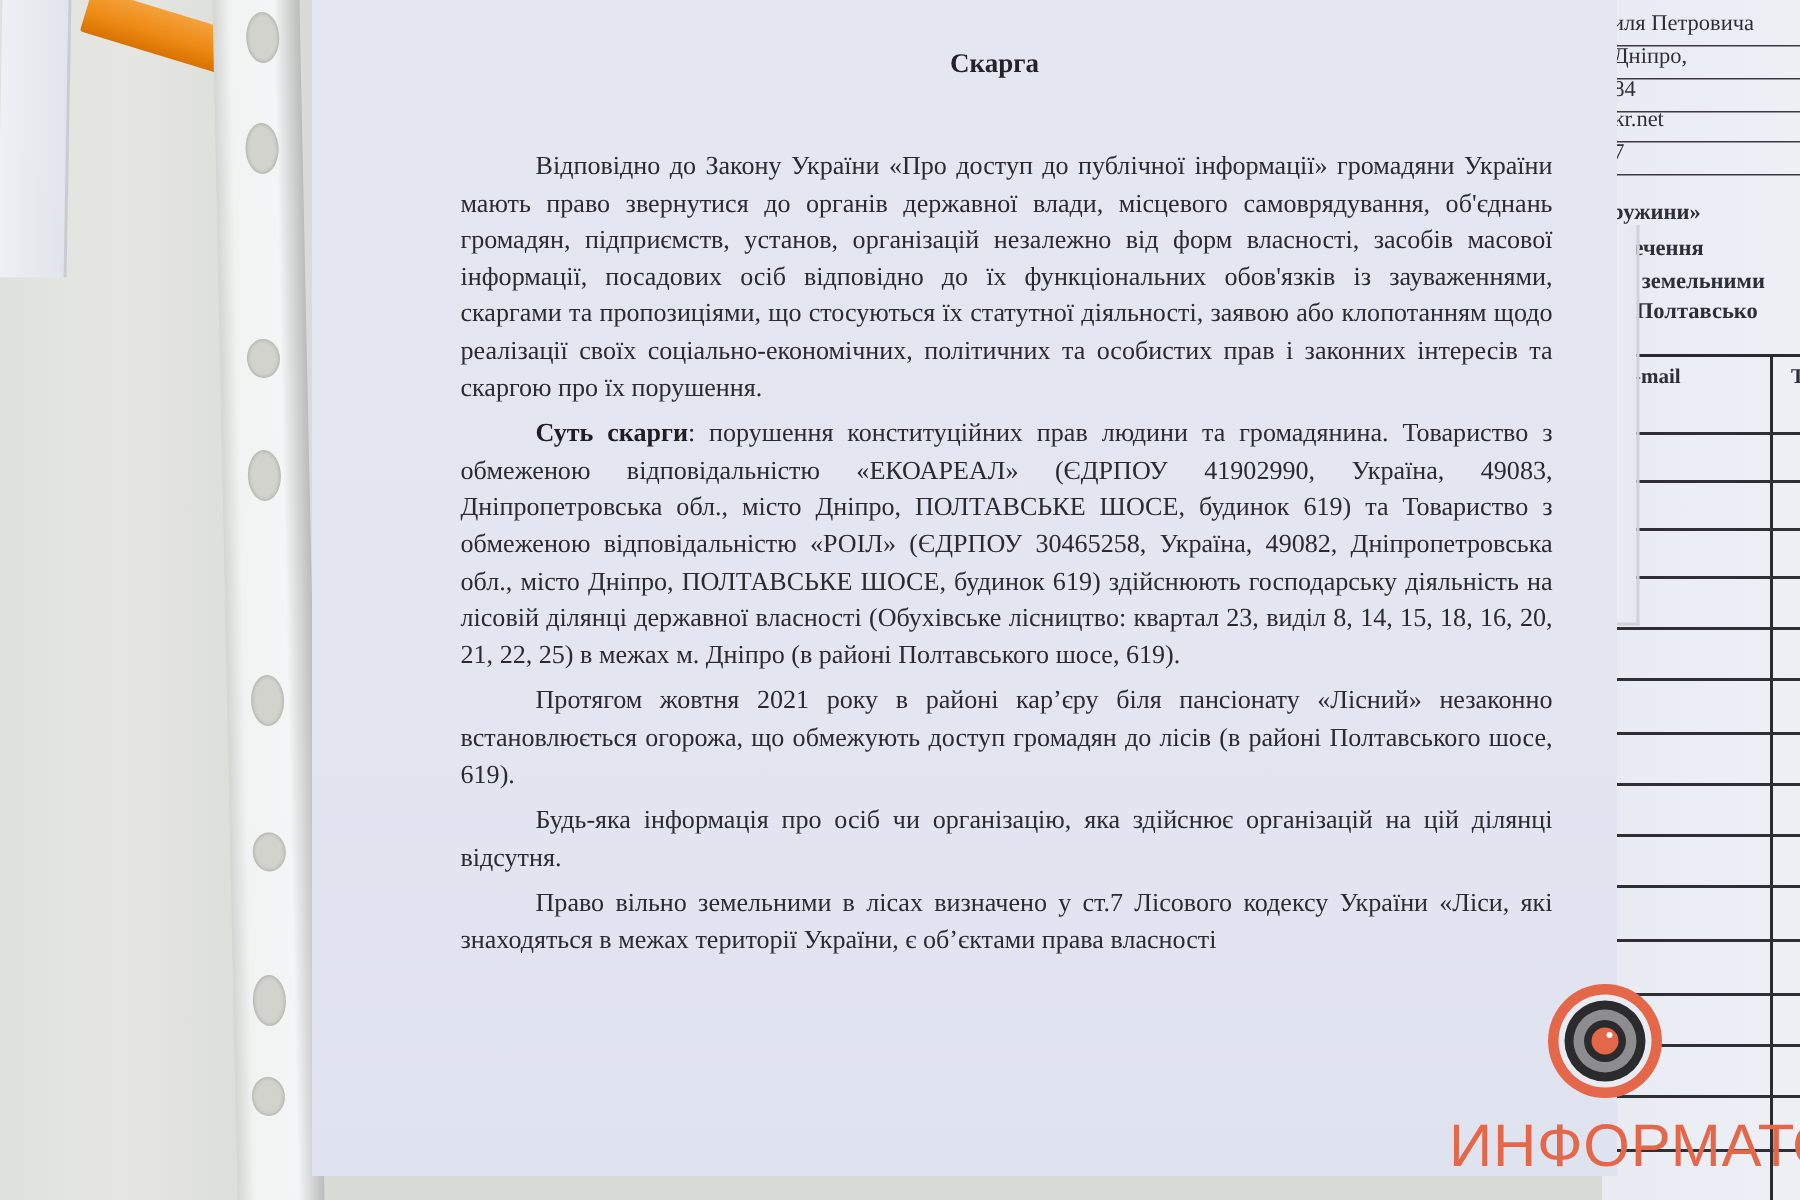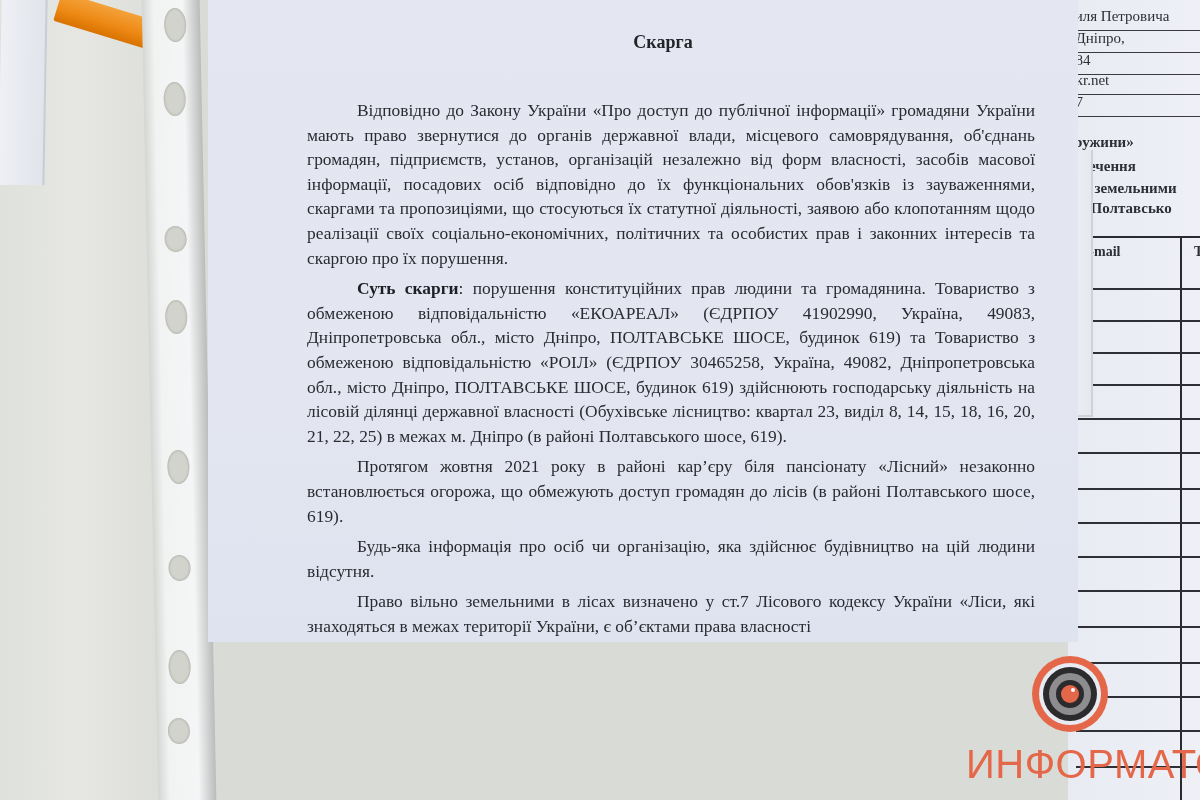--- a/index.html
+++ b/index.html
@@ -29,21 +29,21 @@
     position: absolute; left: 150px; top: 0; width: 58px; height: 800px;
     background: linear-gradient(90deg, #d3d6d2 0%, #f1f3f2 20%, #f4f5f6 70%, #c8cbc9 92%, #b9bcbb 100%);
     transform: skewX(1.2deg);
   }
   .punch-hole {
     position: absolute; width: 22px; height: 34px; border-radius: 50%;
     background: #d2d3cc; box-shadow: inset 0 0 3px rgba(0,0,0,0.25);
   }
   
   .page {
-    position: absolute; left: 208px; top: 0; width: 870px; height: 642px;
+    position: absolute; left: 208px; top: 0; width: 870px; height: 784px;
     background: linear-gradient(180deg, #e4e7f2 0%, #e3e6f1 60%, #dfe3ef 100%);
     color: #2c2d33;
   }
   .ghost {
     position: absolute; left: 0; top: 0; width: 100%; height: 100%;
     color: rgba(60,65,85,0.12); font-size: 17px; line-height: 26px;
     pointer-events: none; overflow: hidden;
   }
   .title {
     position: absolute; left: 0; width: 100%; text-align: center;
@@ -157,21 +157,21 @@
 
 <div class="page">
   <div class="ghost"></div>
 
   <div class="title t1">Скарга</div>
 
   <div class="body-text">
     <p>Відповідно до Закону України «Про доступ до публічної інформації» громадяни України мають право звернутися до органів державної влади, місцевого самоврядування, об'єднань громадян, підприємств, установ, організацій незалежно від форм власності, засобів масової інформації, посадових осіб відповідно до їх функціональних обов'язків із зауваженнями, скаргами та пропозиціями, що стосуються їх статутної діяльності, заявою або клопотанням щодо реалізації своїх соціально-економічних, політичних та особистих прав і законних інтересів та скаргою про їх порушення.</p>
     <p><b>Суть скарги</b><span>: </span><span>порушення конституційних прав людини та громадянина. Товариство з обмеженою відповідальністю «ЕКОАРЕАЛ» (ЄДРПОУ 41902990, Україна, 49083, Дніпропетровська обл., місто Дніпро, ПОЛТАВСЬКЕ ШОСЕ, будинок 619) та Товариство з обмеженою відповідальністю «РОІЛ» (ЄДРПОУ 30465258, Україна, 49082, Дніпропетровська обл., місто Дніпро, ПОЛТАВСЬКЕ ШОСЕ, будинок 619) здійснюють господарську діяльність на лісовій ділянці державної власності (Обухівське лісництво: квартал 23, виділ 8, 14, 15, 18, 16, 20, 21, 22, 25) в межах м. Дніпро (в районі Полтавського шосе, 619).</span></p>
     <p>Протягом жовтня 2021 року в районі кар’єру біля пансіонату «Лісний» незаконно встановлюється огорожа,  що обмежують доступ громадян до лісів (в районі Полтавського шосе, 619).</p>
-    <p>Будь-яка інформація про осіб чи організацію, яка здійснює будівництво на цій людини відсутня.</p>
+    <p>Будь-яка інформація про осіб чи організацію, яка здійснює організацій на цій ділянці відсутня.</p>
     <p>Право вільно земельними в лісах визначено у ст.7 Лісового кодексу України «Ліси, які знаходяться в межах території України, є об’єктами права власності</p>
   </div>
 </div>
 
 <div class="logo-eye">
   <div class="ring1">
       <div class="ring2">
         <div class="ring3">
           <div class="ring4">
             <div class="pupil"></div>

